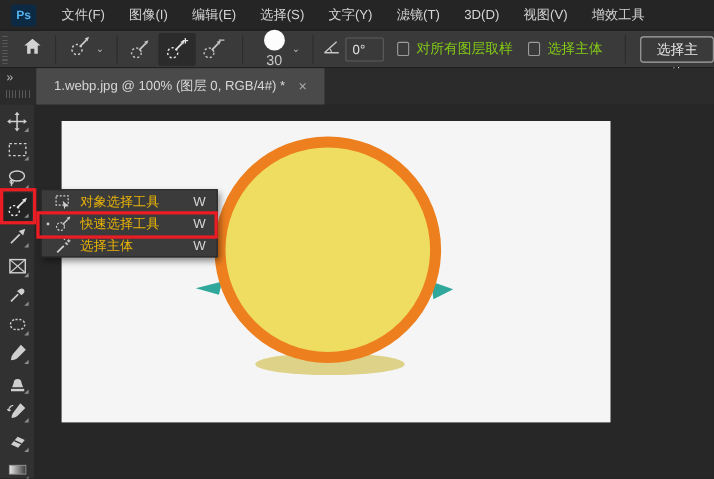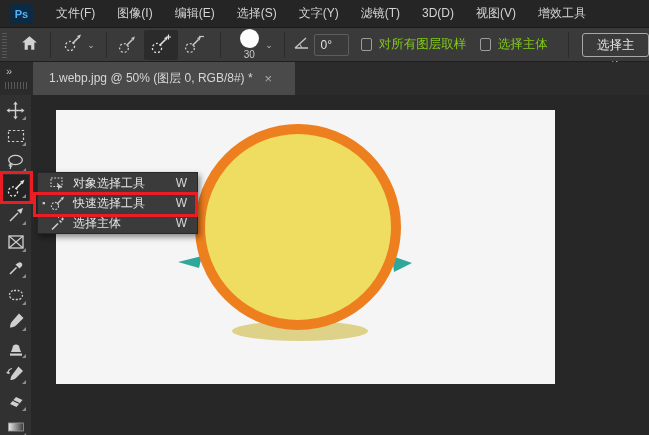--- a/index.html
+++ b/index.html
@@ -19,21 +19,21 @@
   .optionsbar { position:absolute; left:0; top:28px; width:649px; height:34px; background:#3a3a3a;
                 display:flex; align-items:center; border-bottom:1px solid #1f1f1f; }
   .obar-grip { width:7px; height:26px; margin-left:2px;
                background:repeating-linear-gradient(0deg,#585858 0 1px,transparent 1px 3px); }
   .sep { width:1px; height:26px; background:#2c2c2c; margin:0 6px; }
   .obtn { display:flex; align-items:center; justify-content:center; height:30px; padding:0 5px; position:relative; }
   .obtn.sel { background:#2b2b2b; border-radius:2px; }
   .chev { color:#b5b5b5; font-size:9px; margin-left:3px; }
   .brushsize { display:flex; flex-direction:column; align-items:center; width:26px; margin-left:4px; }
   .brushsize .dot { width:19px; height:19px; border-radius:50%; background:#fdfdfd; }
-  .brushsize .num { color:#c9c9c9; font-size:10px; margin-top:1px; }
+  .brushsize .num { color:#c9c9c9; font-size:13px; margin-top:1px; }
   .angle-field { width:44px; height:22px; background:#3a3a3a; border:1px solid #5d5d5d; border-radius:2px;
                  color:#e2e2e2; font-size:12px; line-height:20px; padding-left:6px; }
   .cbx { width:13px; height:13px; border:1px solid #9c9c9c; border-radius:2px; background:transparent; }
   .cbx-label { color:#84cc16; font-size:12.5px; margin:0 14px 0 7px; white-space:nowrap; }
   .primary-btn { height:24px; padding:0 13px; border:1px solid #a8a8a8; border-radius:3px;
                  color:#e8e8e8; font-size:12.5px; background:transparent; line-height:22px; margin-left:8px; }
 
   
   .tabbar { position:absolute; left:0; top:62px; width:649px; height:33px; background:#2b2b2b; }
   .tb-collapse { position:absolute; left:6px; top:3px; color:#bdbdbd; font-size:11px; letter-spacing:-1px; }
@@ -54,21 +54,21 @@
 
   
   .canvas { position:absolute; left:56px; top:110px; width:499px; height:274px; background:#f5f5f5; }
 
   
   .flyout { position:absolute; left:37px; top:172px; width:161px; background:#3b3b3b;
             border:1px solid #272727; box-shadow:2px 3px 6px rgba(0,0,0,.45); z-index:5; }
   .fly-row { height:20px; display:flex; align-items:center; position:relative; }
   .fly-bullet { position:absolute; left:4px; top:6px; color:#cfcfcf; font-size:9px; line-height:9px; }
   .fly-icon { width:15px; height:15px; margin-left:12px; display:flex; align-items:center; justify-content:center; }
-  .fly-label { color:#e5e5e5; font-size:12px; margin-left:8px; white-space:nowrap; }
+  .fly-label { color:#eab308; font-size:12px; margin-left:8px; white-space:nowrap; }
   .fly-key { color:#d6d6d6; font-size:12px; position:absolute; right:10px; }
 
   
   .redbox { position:absolute; border:3px solid #ea1c24; z-index:9; }
   .redbox.tool-box { left:0px; top:171px; width:33px; height:33px; }
   .redbox.menu-box { left:33px; top:192px; width:165px; height:25px; }
 </style>
 </head>
 <body>
 
@@ -164,21 +164,21 @@
     <span class="cbx-label">选择主体</span>
 
     <div class="sep"></div>
     <button class="primary-btn">选择主体</button>
   </div>
 
   <div class="tabbar">
     <span class="tb-collapse">»</span>
     <div class="tb-grip"></div>
     <div class="doc-tab">
-      <span class="title">1.webp.jpg @ 50% (图层 0, RGB/8#) *</span>
+      <span class="title">1.webp.jpg @ 100% (图层 0, RGB/4#) *</span>
       <span class="close">×</span>
     </div>
   </div>
 
   <div class="toolbar">
     <div class="tool" style="top:2px">
       <svg width="19" height="19" viewBox="0 0 19 19">
         <path d="M9.5 3 V16 M3 9.5 H16" stroke="#cfcfcf" stroke-width="1.4"></path>
         <path d="M9.5 0.5 L11.8 3.5 H7.2 Z M9.5 18.5 L11.8 15.5 H7.2 Z M0.5 9.5 L3.5 7.2 V11.8 Z M18.5 9.5 L15.5 7.2 V11.8 Z" fill="#cfcfcf"></path>
       </svg>

